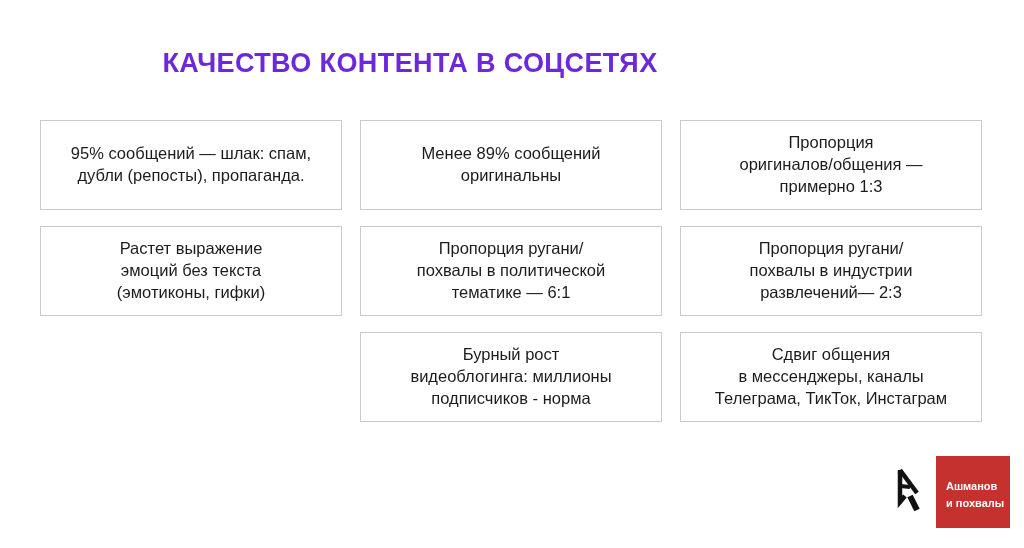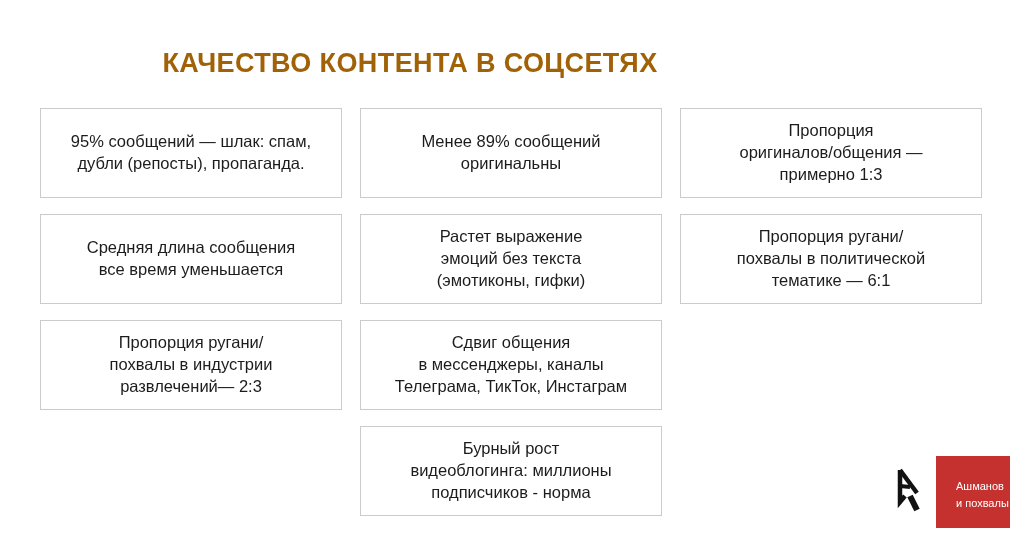--- a/index.html
+++ b/index.html
@@ -6,24 +6,24 @@
   body{
     width:1024px;height:548px;position:relative;overflow:hidden;
     background:#ffffff;
     font-family:"Liberation Sans", sans-serif;
     -webkit-font-smoothing:antialiased;
   }
   .title{
     position:absolute;left:0;top:48px;width:820px;
     text-align:center;
     font-size:27px;font-weight:800;letter-spacing:0.4px;
-    color:#a16207;margin:0;
+    color:#6d28d9;margin:0;
   }
   .grid{
-    position:absolute;left:40px;top:108px;
+    position:absolute;left:40px;top:120px;
     display:grid;
     grid-template-columns:repeat(3,302px);
     gap:16px 18px;
   }
   .card{
     height:90px;
     background:#ffffff;
     border:1px solid #cbcbcb;
     display:flex;align-items:center;justify-content:center;
     text-align:center;
@@ -32,55 +32,53 @@
     padding:2px 10px;box-sizing:border-box;
   }
   .card-last{grid-column:2;}
   .logo-icon{
     position:absolute;left:893px;top:466px;width:32px;height:48px;
   }
   .logo-red{
     position:absolute;left:936px;top:456px;width:74px;height:72px;
     background:#c4312e;
     color:#ffffff;
-    font-size:11px;font-weight:400;line-height:1.5;
-    padding:22px 0 0 20px;box-sizing:border-box;
+    font-size:11px;font-weight:700;line-height:1.5;
+    padding:22px 0 0 10px;box-sizing:border-box;
   }
   .logo-red span{display:block;}
 </style>
 </head>
 <body>
 
 <h1 class="title">КАЧЕСТВО КОНТЕНТА В СОЦСЕТЯХ</h1>
 
 <div class="grid">
   <div class="card">95% сообщений — шлак: спам,
 дубли (репосты), пропаганда.</div>
   <div class="card">Менее 89% сообщений
 оригинальны</div>
   <div class="card">Пропорция
 оригиналов/общения —
 примерно 1:3</div>
-  <div class="card">Средняя длина сообщения
-все время уменьшается</div>
   <div class="card">Растет выражение
 эмоций без текста
 (эмотиконы, гифки)</div>
   <div class="card">Пропорция ругани/
 похвалы в политической
 тематике — 6:1</div>
   <div class="card">Пропорция ругани/
 похвалы в индустрии
 развлечений— 2:3</div>
+  <div class="card card-last">Бурный рост
+видеоблогинга: миллионы
+подписчиков - норма</div>
   <div class="card">Сдвиг общения
 в мессенджеры, каналы
 Телеграма, ТикТок, Инстаграм</div>
-  <div class="card card-last">Бурный рост
-видеоблогинга: миллионы
-подписчиков - норма</div>
 </div>
 
 <div class="logo-icon">
   <svg width="32" height="48" viewBox="0 0 32 48" fill="none" xmlns="http://www.w3.org/2000/svg">
     <path d="M7 4 L7 36 L12 30" stroke="#111" stroke-width="4.5" stroke-linejoin="miter"></path>
     <path d="M7 4 L24 27" stroke="#111" stroke-width="4.5"></path>
     <path d="M7 20 L17 21" stroke="#111" stroke-width="4"></path>
     <path d="M17 30 L24 44" stroke="#111" stroke-width="6"></path>
   </svg>
 </div>

